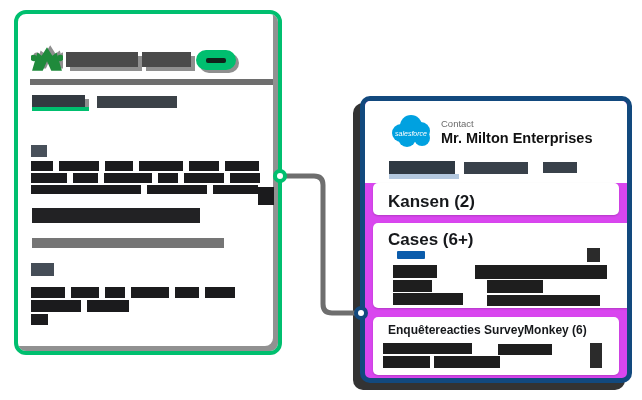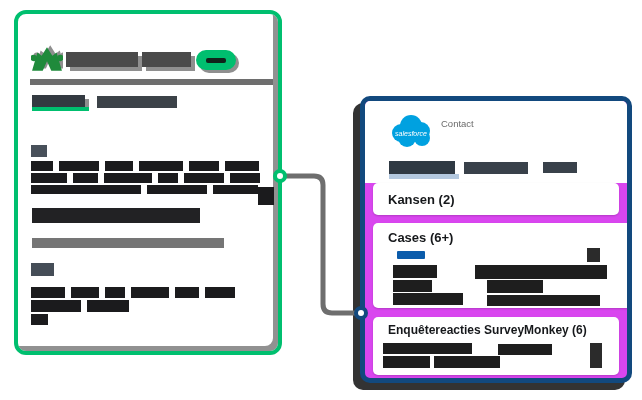--- a/index.html
+++ b/index.html
@@ -25,21 +25,21 @@
   
   .sf-card{position:absolute;left:360px;top:96px;width:272px;height:287px;background:#d946ef;
     border:5px solid #12497E;border-radius:10px;box-sizing:border-box;
     box-shadow:-7px 7px 0 0 #333333;z-index:2;overflow:hidden;}
   .sf-header{position:absolute;left:0;top:0;width:262px;height:82px;background:#ffffff;}
   .sf-rec-type{position:absolute;left:76px;top:17px;font-size:9.5px;color:#6b6b6b;}
   .sf-rec-name{position:absolute;left:76px;top:29px;font-size:14.5px;font-weight:bold;color:#121212;white-space:nowrap;}
   .sf-tab{position:absolute;background:#39414a;}
   .sf-tab-underline{position:absolute;background:#b3c8df;}
   .sf-section{position:absolute;background:#ffffff;border-radius:5px;box-shadow:0 1px 2px rgba(0,0,0,0.18);}
-  .sf-section-title{font-size:13px;font-weight:bold;color:#16181b;white-space:nowrap;}
+  .sf-section-title{font-size:17px;font-weight:bold;color:#16181b;white-space:nowrap;}
   .dkbar{position:absolute;background:#1e1e1e;}
   .bluebar{position:absolute;background:#0B5CAB;border-radius:1px;}
 </style>
 </head>
 <body>
 
 <div class="canvas">
 
   <div class="sm-card">
 
@@ -138,20 +138,21 @@
             <circle cx="12" cy="20" r="9"></circle>
             <circle cx="22" cy="13" r="11"></circle>
             <circle cx="32" cy="18" r="9"></circle>
             <circle cx="33" cy="25" r="8"></circle>
             <circle cx="18" cy="25" r="9"></circle>
           </g>
           <text x="22" y="23" text-anchor="middle" font-size="7" font-style="italic" fill="#ffffff" font-family="Liberation Sans, sans-serif">salesforce</text>
         </svg>
       </div>
       <div class="sf-rec-type">Contact</div>
+      <div class="sf-rec-name">Mr. Milton Enterprises</div>
 
       <div class="sf-tab" style="left:24px;top:60px;width:66px;height:13px;background:#2f3943;"></div>
       <div class="sf-tab-underline" style="left:24px;top:73px;width:70px;height:5px;"></div>
       <div class="sf-tab" style="left:99px;top:61px;width:64px;height:12px;"></div>
       <div class="sf-tab" style="left:178px;top:61px;width:34px;height:11px;"></div>
     </div>
 
     <div class="sf-section" style="left:8px;top:82px;width:246px;height:32px;">
       <div class="sf-section-title abs" style="left:15px;top:9px;">Kansen (2)</div>
     </div>

